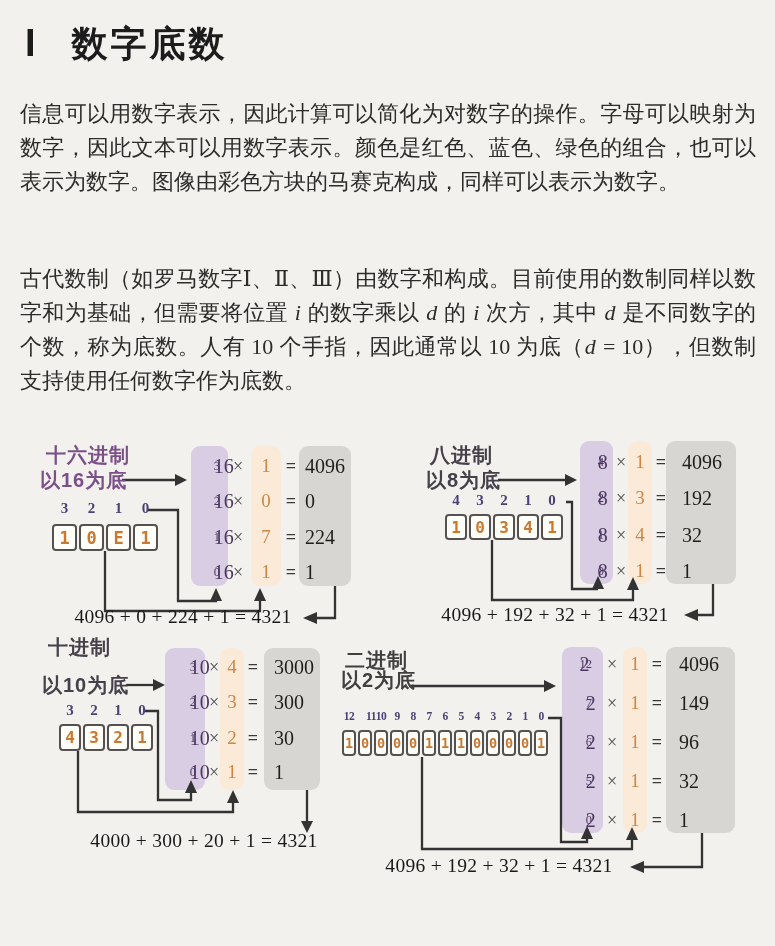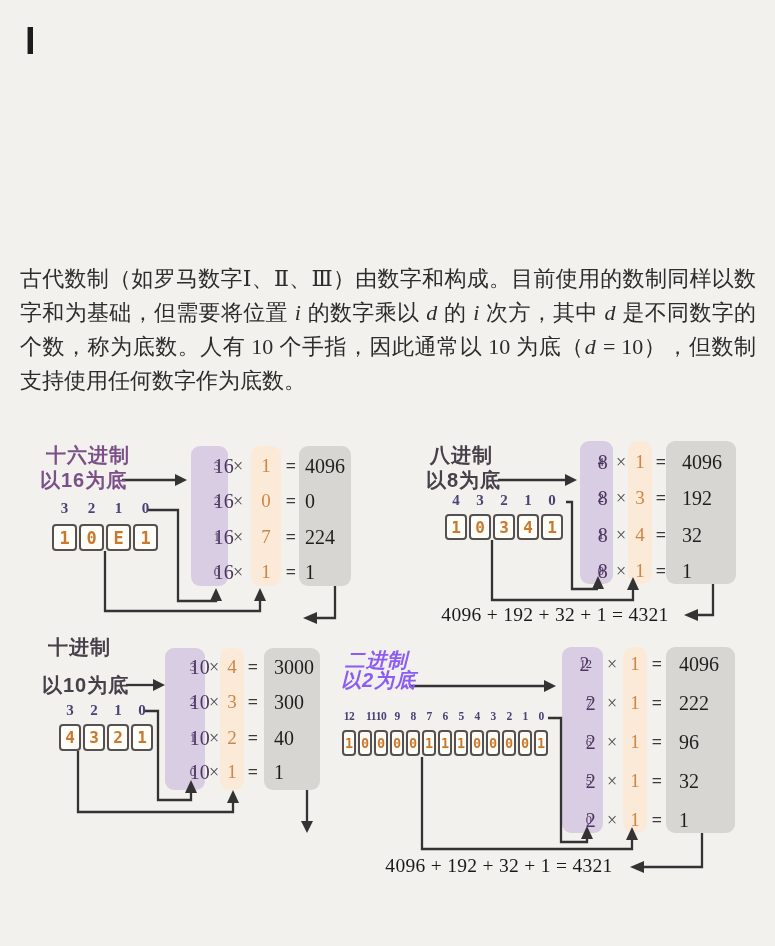--- a/index.html
+++ b/index.html
@@ -26,21 +26,21 @@
   .lav{background:#d9cde4;}
   .peach{background:#fbead8;}
   .gray{background:#d8d6d3;}
   .wires{position:absolute;left:0;top:0;width:100%;height:100%;}
   .wires path{stroke:#333;stroke-width:2.3;fill:none;}
   .wires polygon{fill:#333;stroke:none;}
   .mlabel{position:absolute;font-family:"Liberation Sans","DejaVu Sans",sans-serif;
           font-weight:bold;font-size:20px;letter-spacing:1px;white-space:nowrap;}
   .m-hex .mlabel{color:#7b5088;}
   .m-oct .mlabel,.m-dec .mlabel{color:#454049;}
-  .m-bin .mlabel{color:#8b5cf6;font-style:italic;}
+  .m-bin .mlabel{color:#404040;}
   .m-hex .l1{left:18px;top:4px;} .m-hex .l2{left:12px;top:29px;}
   .m-oct .l1{left:10px;top:4px;} .m-oct .l2{left:6px;top:29px;}
   .m-dec .l1{left:20px;top:4px;} .m-dec .l2{left:14px;top:42px;}
   .m-bin .l1{left:10px;top:17px;} .m-bin .l2{left:6px;top:37px;}
   .pos{position:absolute;text-align:center;font-weight:bold;color:#4a4175;
        font-family:"Liberation Serif",serif;}
   .m-hex .pos{top:62px;width:25px;font-size:15px;}
   .m-oct .pos{top:54px;width:22px;font-size:15px;}
   .m-dec .pos{top:72px;width:22px;font-size:15px;}
   .m-bin .pos{top:80px;width:14px;font-size:11.5px;letter-spacing:-.5px;}
@@ -85,22 +85,24 @@
            font-family:"Liberation Sans","DejaVu Sans",sans-serif;font-weight:bold;
            font-size:21px;color:#262626;letter-spacing:1px;}
 </style>
 </head>
 <body>
 
 <div class="page">
 
   <div class="heading">
     <span class="ch-num">I</span>
-  </div>
-
+    <span class="ch-title">数字底数</span>
+  </div>
+
+  <div class="para p1">信息可以用数字表示，因此计算可以简化为对数字的操作。字母可以映射为数字，因此文本可以用数字表示。颜色是红色、蓝色、绿色的组合，也可以表示为数字。图像由彩色方块的马赛克构成，同样可以表示为数字。</div>
   <div class="para p2"><span>古代数制（如罗马数字Ⅰ、Ⅱ、Ⅲ）由数字和构成。目前使用的数制同样以数字和为基础，但需要将位置 </span><span class="var">i</span><span> 的数字乘以 </span><span class="var">d</span><span> 的 </span><span class="var">i</span><span> 次方，其中 </span><span class="var">d</span><span> 是不同数字的个数，称为底数。人有 10 个手指，因此通常以 10 为底（</span><span class="var">d</span><span> = 10），但数制支持使用任何数字作为底数。</span></div>
 
   <div class="mod m-hex">
     <div class="colbox lav" style="left:163px;top:8px;width:37px;height:140px"></div>
     <div class="colbox peach" style="left:223px;top:8px;width:30px;height:140px"></div>
     <div class="colbox gray" style="left:271px;top:8px;width:52px;height:140px"></div>
     <svg class="wires" viewBox="0 0 340 200">
       <path d="M94 42 H148"></path>
         <polygon points="147,36 147,48 159,42"></polygon>
       <path d="M120 72 H150 V163 H188 V162"></path>
@@ -141,20 +143,21 @@
       <span class="c-eq">=</span>
       <span class="c-res">224</span>
     </div>
     <div class="eqrow" style="top:121px">
       <span class="c-pow"><span>16</span><sup>0</sup></span>
       <span class="c-times">×</span>
       <span class="c-mult">1</span>
       <span class="c-eq">=</span>
       <span class="c-res">1</span>
     </div>
+    <div class="sum" style="left:40px;top:168px;width:230px">4096 + 0 + 224 + 1 = 4321</div>
   </div>
 
   <div class="mod m-oct">
     <div class="colbox lav" style="left:160px;top:3px;width:33px;height:143px"></div>
     <div class="colbox peach" style="left:208px;top:3px;width:24px;height:143px"></div>
     <div class="colbox gray" style="left:246px;top:3px;width:70px;height:143px"></div>
     <svg class="wires" viewBox="0 0 355 200">
       <path d="M78 42 H146"></path>
         <polygon points="145,36 145,48 157,42"></polygon>
       <path d="M146 64 H152 V151 H178"></path>
@@ -243,29 +246,30 @@
       <span class="c-times">×</span>
       <span class="c-mult">3</span>
       <span class="c-eq">=</span>
       <span class="c-res">300</span>
     </div>
     <div class="eqrow" style="top:95px">
       <span class="c-pow"><span>10</span><sup>1</sup></span>
       <span class="c-times">×</span>
       <span class="c-mult">2</span>
       <span class="c-eq">=</span>
-      <span class="c-res">40</span>
+      <span class="c-res">30</span>
     </div>
     <div class="eqrow" style="top:129px">
       <span class="c-pow"><span>10</span><sup>0</sup></span>
       <span class="c-times">×</span>
       <span class="c-mult">1</span>
       <span class="c-eq">=</span>
       <span class="c-res">1</span>
     </div>
+    <div class="sum" style="left:51px;top:200px;width:250px">4000 + 300 + 20 + 1 = 4321</div>
   </div>
 
   <div class="mod m-bin">
     <div class="colbox lav" style="left:227px;top:17px;width:41px;height:186px"></div>
     <div class="colbox peach" style="left:288px;top:17px;width:24px;height:186px"></div>
     <div class="colbox gray" style="left:331px;top:17px;width:69px;height:186px"></div>
     <svg class="wires" viewBox="0 0 440 258">
       <path d="M74 56 H210"></path>
         <polygon points="209,50 209,62 221,56"></polygon>
       <path d="M213 88 H226 V212 H252 V208"></path>
@@ -308,21 +312,21 @@
       <span class="c-times">×</span>
       <span class="c-mult">1</span>
       <span class="c-eq">=</span>
       <span class="c-res">4096</span>
     </div>
     <div class="eqrow" style="top:60px">
       <span class="c-pow"><span>2</span><sup>7</sup></span>
       <span class="c-times">×</span>
       <span class="c-mult">1</span>
       <span class="c-eq">=</span>
-      <span class="c-res">222</span>
+      <span class="c-res">149</span>
     </div>
     <div class="eqrow" style="top:99px">
       <span class="c-pow"><span>2</span><sup>6</sup></span>
       <span class="c-times">×</span>
       <span class="c-mult">1</span>
       <span class="c-eq">=</span>
       <span class="c-res">96</span>
     </div>
     <div class="eqrow" style="top:138px">
       <span class="c-pow"><span>2</span><sup>5</sup></span>

